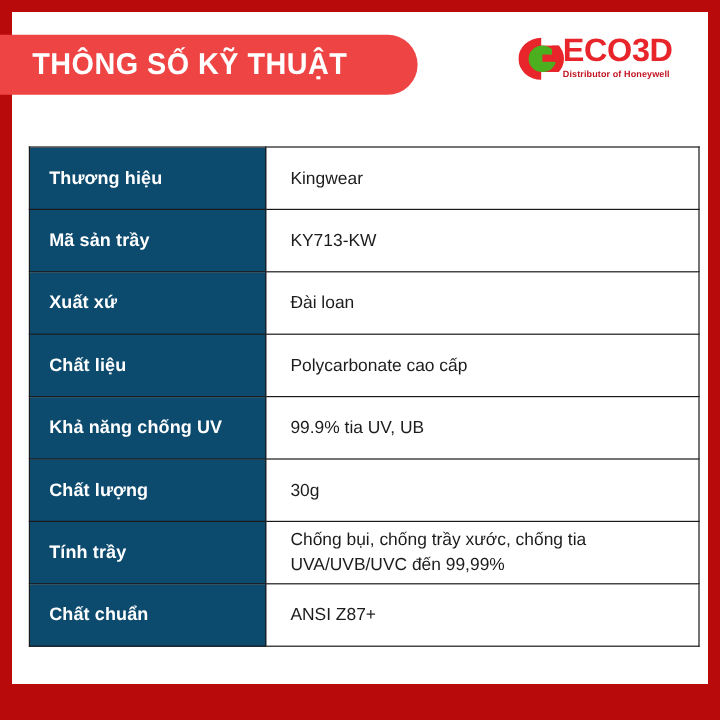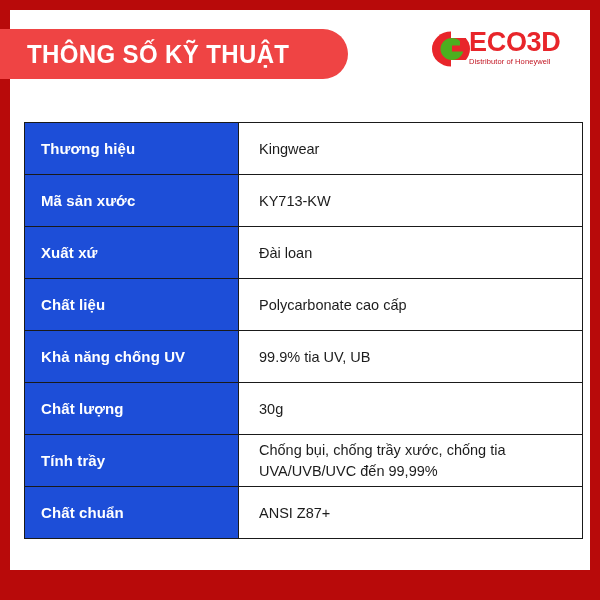--- a/index.html
+++ b/index.html
@@ -107,21 +107,21 @@
     font-size: 27px;
     font-weight: bold;
     line-height: 28px;
     letter-spacing: -0.3px;
     font-family: "Liberation Sans", sans-serif;
   }
 
   .logo-tagline {
     color: #c1121f;
     font-size: 7.5px;
-    font-weight: normal;
+    font-weight: bold;
     line-height: 9px;
     letter-spacing: 0.1px;
     margin-top: 1px;
     white-space: nowrap;
     font-family: "Liberation Sans", sans-serif;
   }
 
   
   .spec-table {
     position: absolute;
@@ -132,22 +132,22 @@
     table-layout: fixed;
   }
 
   .spec-table td {
     border: 1.5px solid #1a1a1a;
     height: 52px;
     vertical-align: middle;
   }
 
   .cell-label {
-    width: 214px;
-    background: #1d4ed8;
+    width: 197px;
+    background: #0c4a6e;
     color: #ffffff;
     font-size: 15px;
     font-weight: bold;
     padding-left: 16px;
     letter-spacing: 0.1px;
   }
 
   .cell-value {
     background: #ffffff;
     color: #1c1c1c;
@@ -194,21 +194,21 @@
 
   <table class="spec-table">
     <tbody>
 
       <tr>
         <td class="cell-label">Thương hiệu</td>
         <td class="cell-value">Kingwear</td>
       </tr>
 
       <tr>
-        <td class="cell-label">Mã sản xước</td>
+        <td class="cell-label">Mã sản trầy</td>
         <td class="cell-value">KY713-KW</td>
       </tr>
 
       <tr>
         <td class="cell-label">Xuất xứ</td>
         <td class="cell-value">Đài loan</td>
       </tr>
 
       <tr>
         <td class="cell-label">Chất liệu</td>

